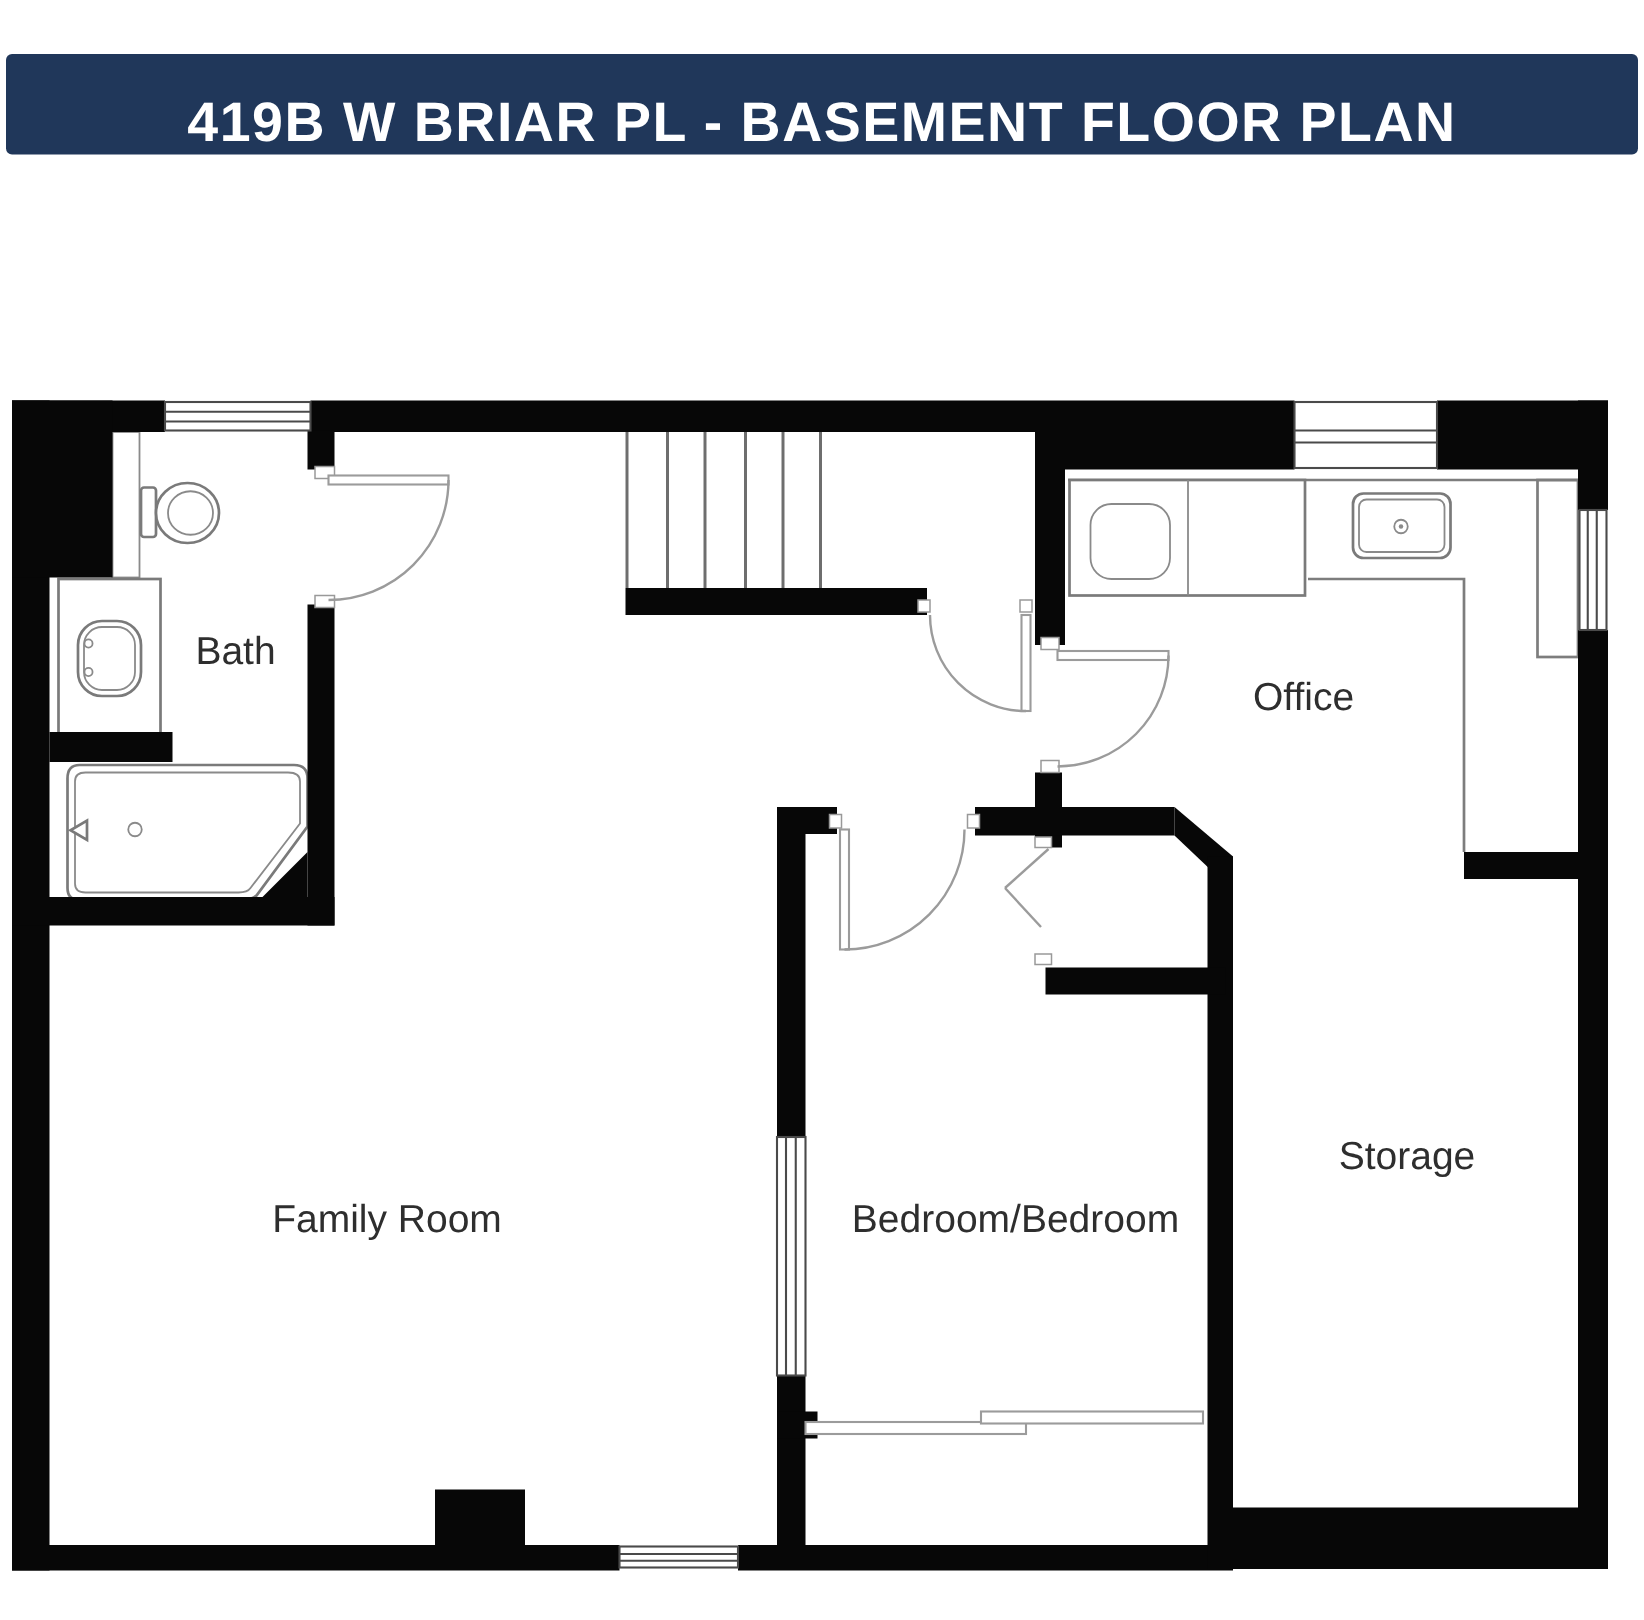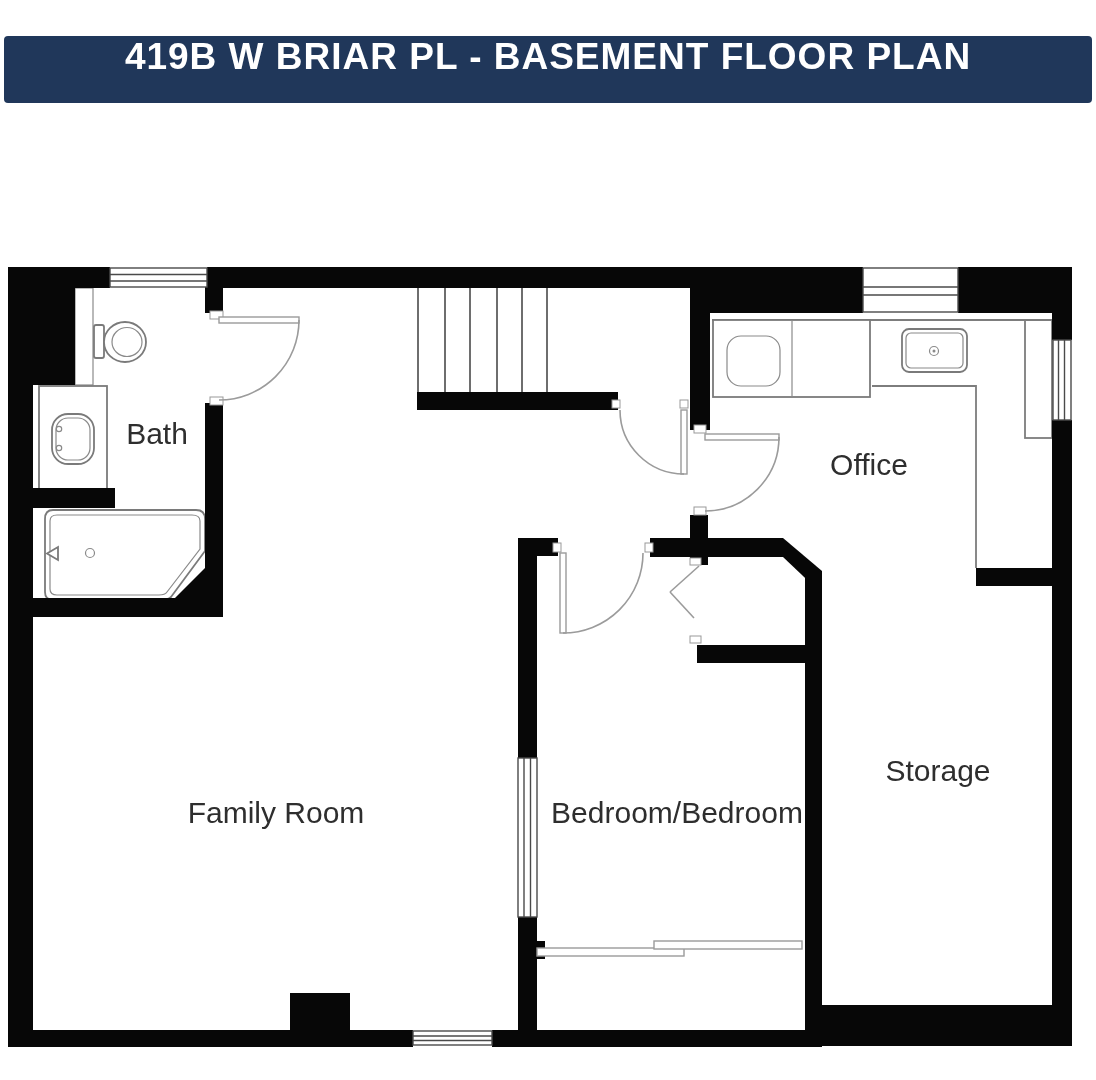--- a/index.html
+++ b/index.html
@@ -1,22 +1,22 @@
 <!DOCTYPE html>
 <html><head>
 <meta charset="utf-8">
 <style>
   html,body{margin:0;padding:0;background:#ffffff;}
   .canvas{position:relative;width:1096px;height:1080px;background:#ffffff;overflow:hidden;
           font-family:"Liberation Sans",sans-serif;}
   .header{position:absolute;left:4px;top:36px;width:1088px;height:67px;background:#20375a;
-          border-radius:4px;display:flex;align-items:flex-start;justify-content:center;}
+          border-radius:4px;display:flex;align-items:flex-end;justify-content:center;}
   .header-title{color:#ffffff;font-weight:bold;font-size:37px;letter-spacing:1px;white-space:nowrap;}
   .plan-svg{position:absolute;left:0;top:0;width:1096px;height:1080px;}
-  .room-label{position:absolute;transform:translate(-50%,-50%);font-size:30px;color:#2e2e2e;
+  .room-label{position:absolute;transform:translate(-50%,-50%);font-size:26px;color:#2e2e2e;
               white-space:nowrap;}
   .wall{fill:#070707;stroke:none;}
   .winline{stroke:#4a4a4a;stroke-width:1.4;}
   .thin{stroke:#7d7d7d;stroke-width:1.8;fill:none;}
   .fixture{stroke:#7a7a7a;stroke-width:1.8;fill:#ffffff;}
   .fixinner{stroke:#8a8a8a;stroke-width:1.2;fill:none;}
   .doorleaf{fill:#ffffff;stroke:#9b9b9b;stroke-width:1.4;}
   .doorarc{fill:none;stroke:#9b9b9b;stroke-width:1.6;}
   .jamb{fill:#ffffff;stroke:#999999;stroke-width:1;}
   .stair{stroke:#6e6e6e;stroke-width:2;}
@@ -171,17 +171,17 @@
       <line class="doorarc" x1="670" y1="592" x2="694" y2="618"></line>
     </g>
     <g>
       <rect class="doorleaf" x="537" y="948" width="147" height="8"></rect>
       <rect class="doorleaf" x="654" y="941" width="148" height="8"></rect>
     </g>
   </svg>
 
   <div class="room-label" style="left:157px;top:434px;">Bath</div>
   <div class="room-label" style="left:869px;top:465px;">Office</div>
-  <div class="room-label" style="left:276px;top:813px;">Family Room</div>
+  <div class="room-label" style="left:258px;top:813px;">Family Room</div>
   <div class="room-label" style="left:677px;top:813px;">Bedroom/Bedroom</div>
   <div class="room-label" style="left:938px;top:771px;">Storage</div>
 
 </div>
 
 </body></html>

